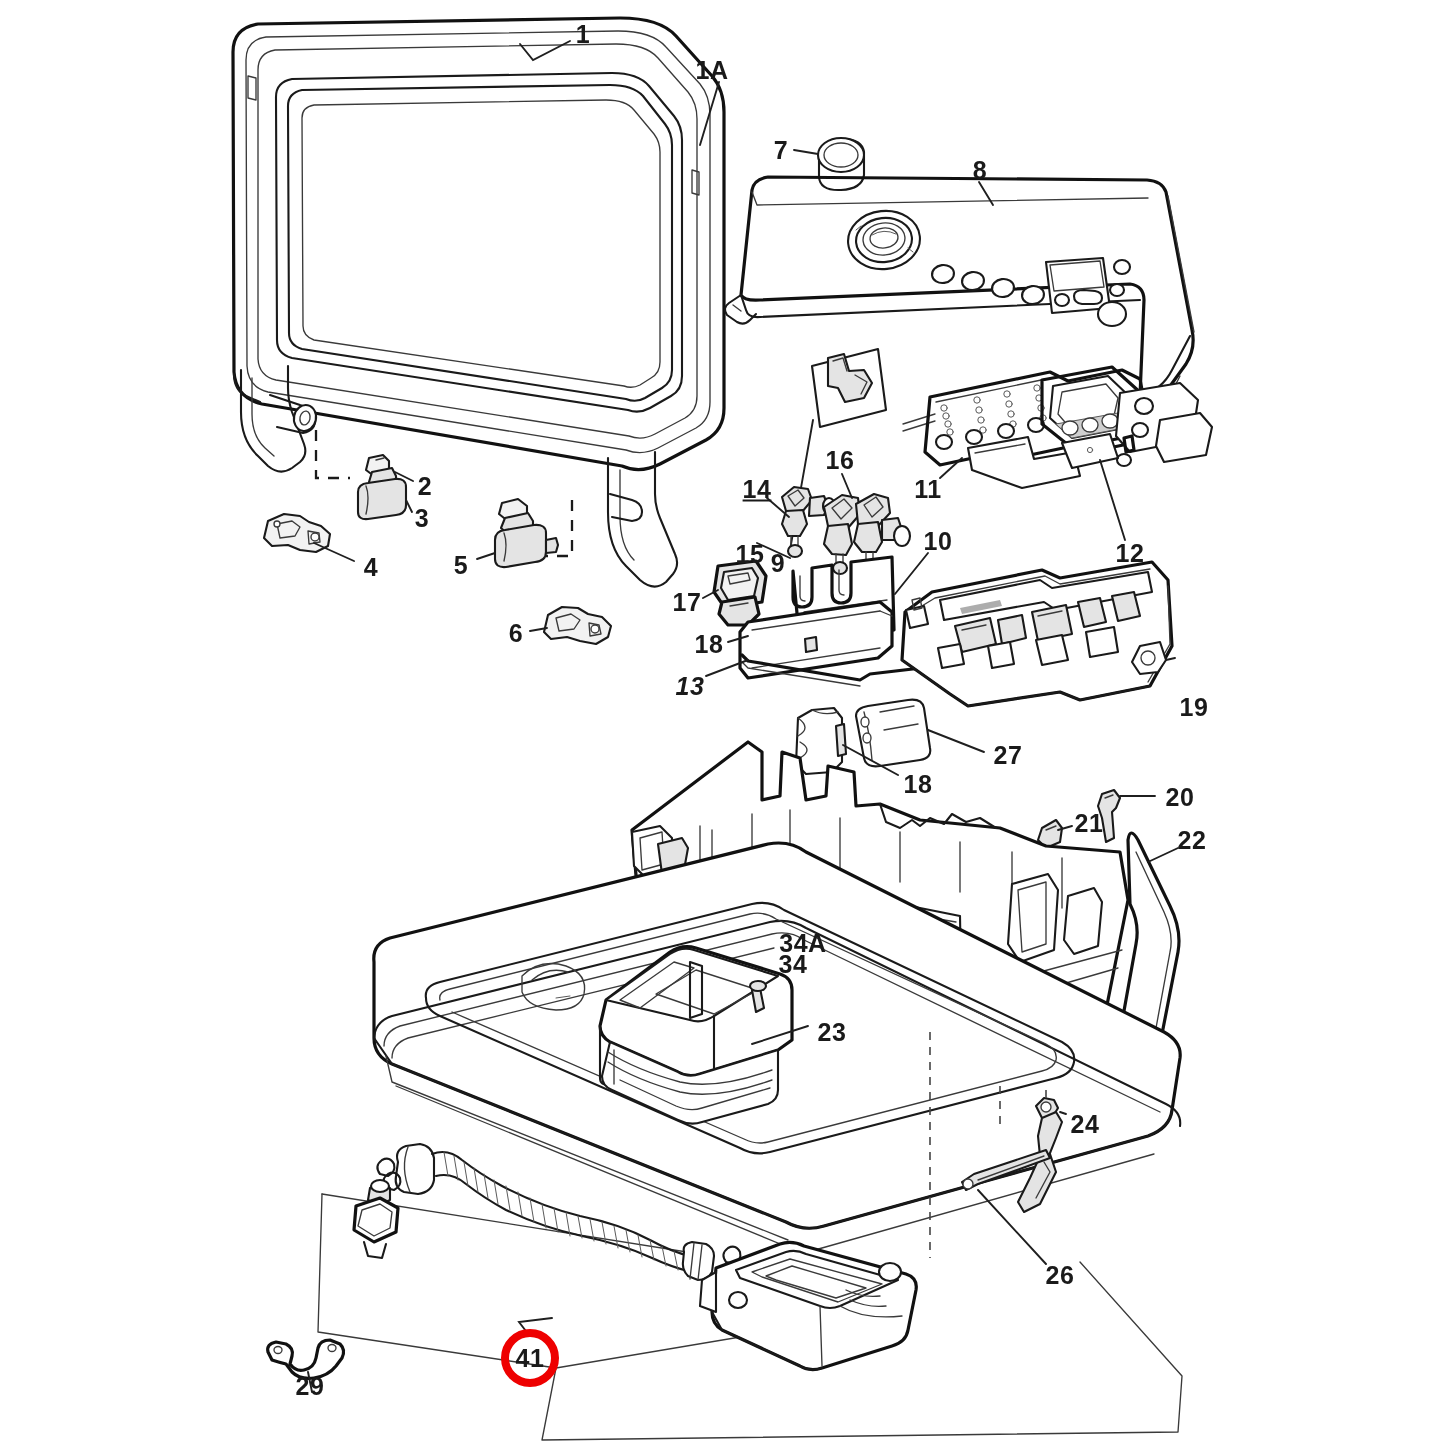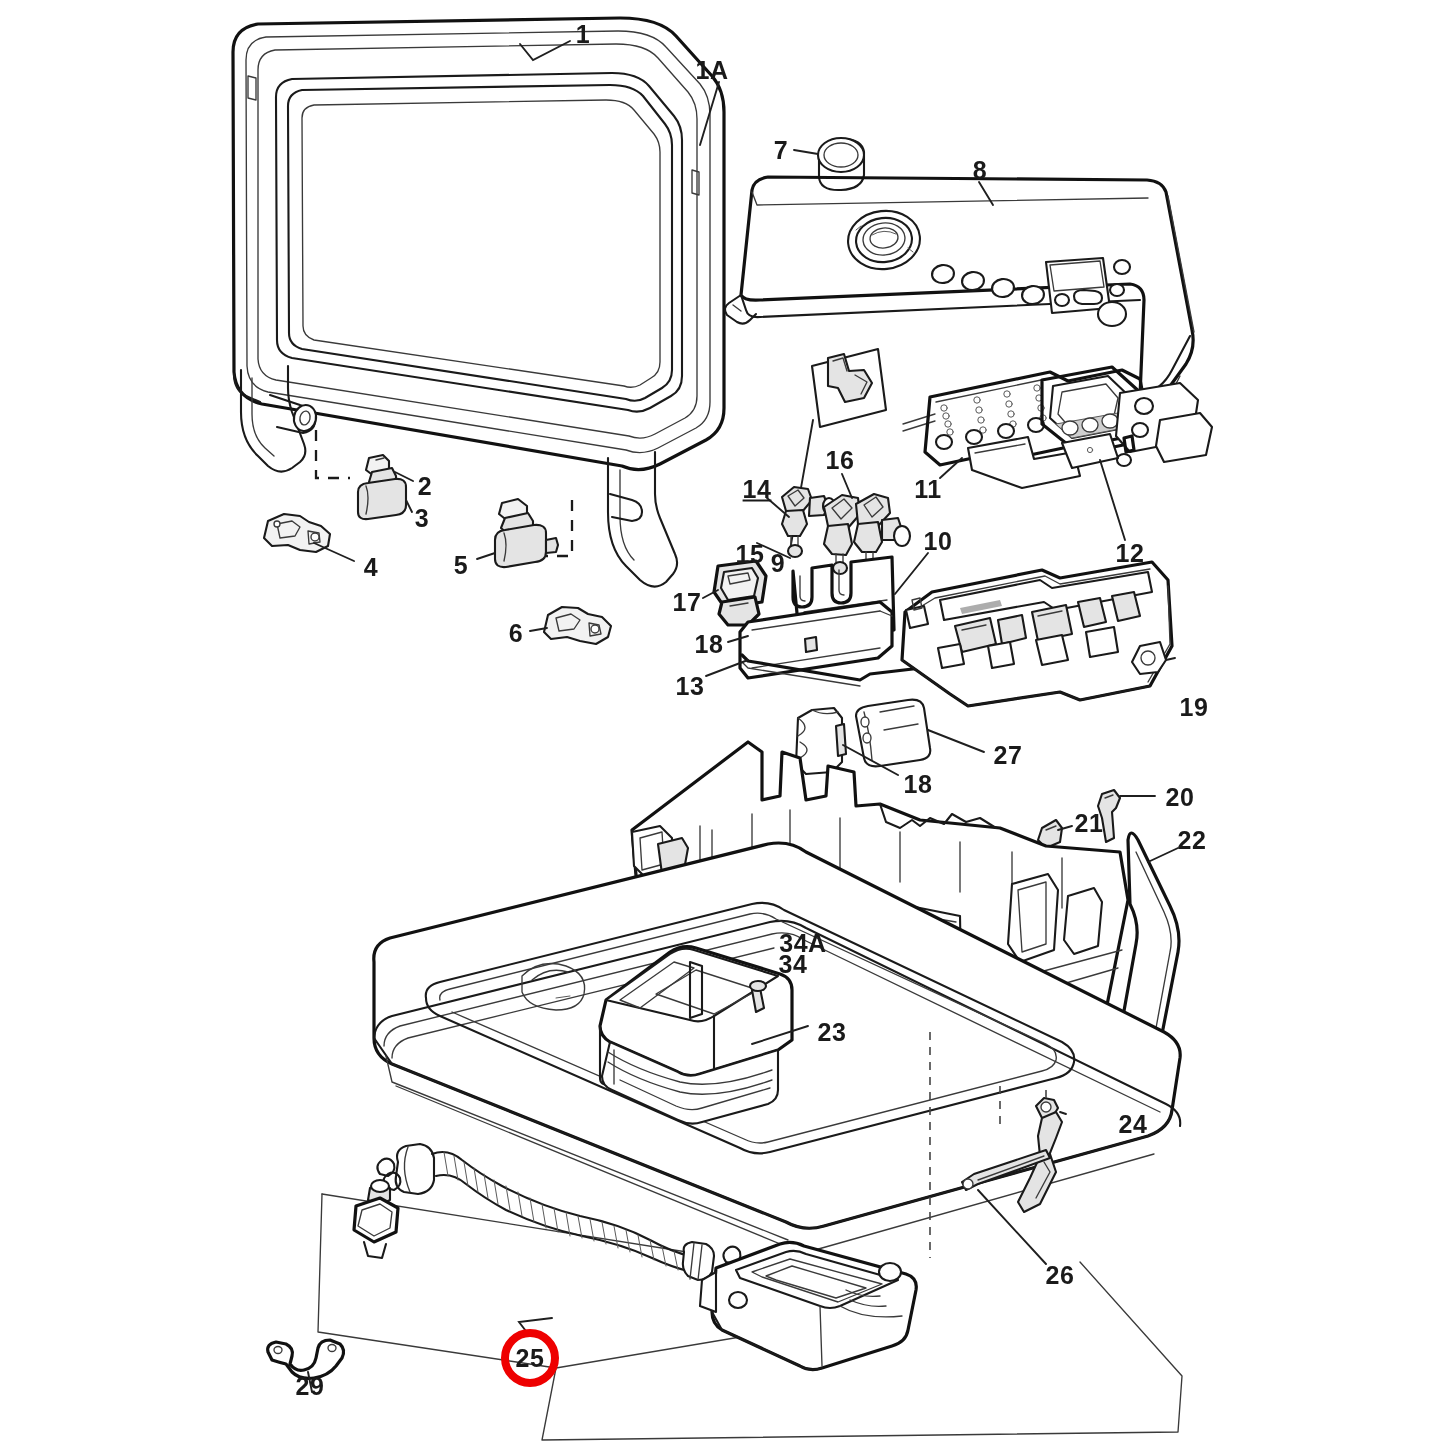--- a/index.html
+++ b/index.html
@@ -619,33 +619,33 @@
       <div class="callout" style="left: 422px; top: 518px;">3</div>
       <div class="callout" style="left: 371px; top: 567px;">4</div>
       <div class="callout" style="left: 461px; top: 565px;">5</div>
       <div class="callout" style="left: 516px; top: 633px;">6</div>
       <div class="callout" style="left: 781px; top: 150px;">7</div>
       <div class="callout" style="left: 980px; top: 170px;">8</div>
       <div class="callout" style="left: 778px; top: 563px;">9</div>
       <div class="callout" style="left: 938px; top: 541px;">10</div>
       <div class="callout" style="left: 928px; top: 489px; text-align: center;">11</div>
       <div class="callout" style="left: 1130px; top: 553px;">12</div>
-      <div class="callout" style="left: 690px; top: 686px;">13</div>
+      <div class="callout" style="left: 690px; top: 686px; font-style: italic;">13</div>
       <div class="callout" style="left: 757px; top: 489px; text-decoration: underline;">14</div>
       <div class="callout" style="left: 750px; top: 524px; margin-top: 30px;">15</div>
       <div class="callout" style="left: 840px; top: 460px;">16</div>
       <div class="callout" style="left: 687px; top: 602px;">17</div>
       <div class="callout" style="left: 709px; top: 644px;">18</div>
       <div class="callout" style="left: 1194px; top: 659px; margin-top: 48px;">19</div>
       <div class="callout" style="left: 1180px; top: 797px;">20</div>
       <div class="callout" style="left: 1089px; top: 823px;">21</div>
       <div class="callout" style="left: 1192px; top: 840px; text-align: center;">22</div>
       <div class="callout" style="left: 832px; top: 1032px;">23</div>
-      <div class="callout" style="left: 1085px; top: 1124px; margin-left: 48px;">24</div>
-      <div class="callout" style="left: 530px; top: 1358px;">25</div>
+      <div class="callout" style="left: 1085px; top: 1124px;">24</div>
+      <div class="callout" style="left: 530px; top: 1358px;">41</div>
       <div class="callout" style="left: 1060px; top: 1275px;">26</div>
       <div class="callout" style="left: 1008px; top: 755px;">27</div>
       <div class="callout" style="left: 918px; top: 784px;">18</div>
       <div class="callout" style="left: 310px; top: 1386px;">29</div>
       <div class="callout" style="left: 793px; top: 941px; margin-top: 23px;">34</div>
       <div class="callout" style="left: 803px; top: 943px;">34A</div>
     </div>
 
   <div class="highlight-ring" id="highlight-ring" style="left: 530px; top: 1358px; width: 58px; height: 58px; border-width: 8px; border-color: rgb(238, 0, 0);"></div>
 

